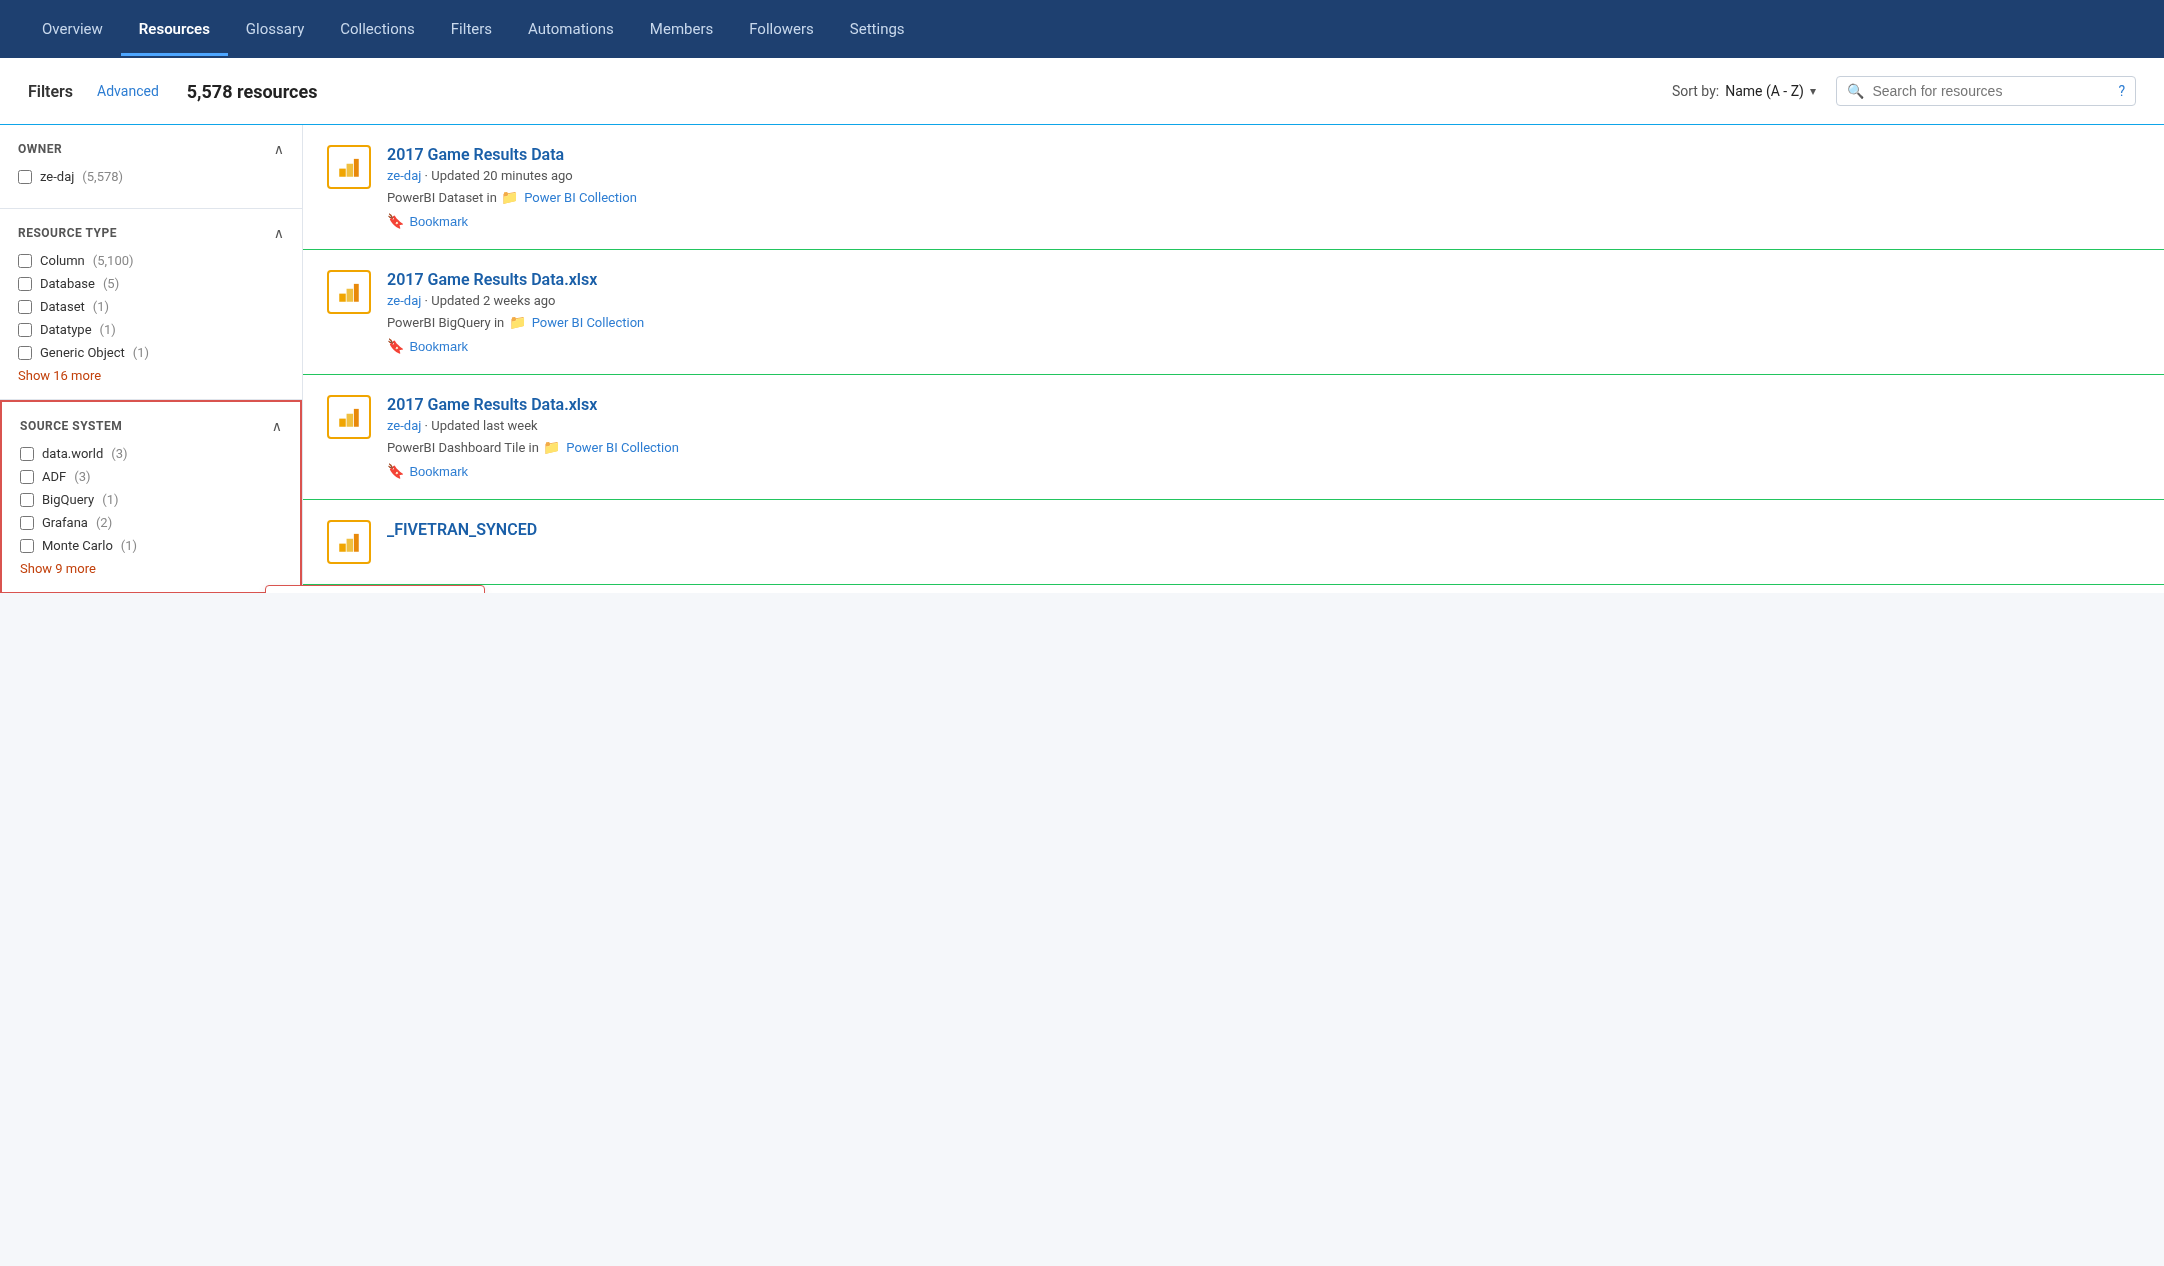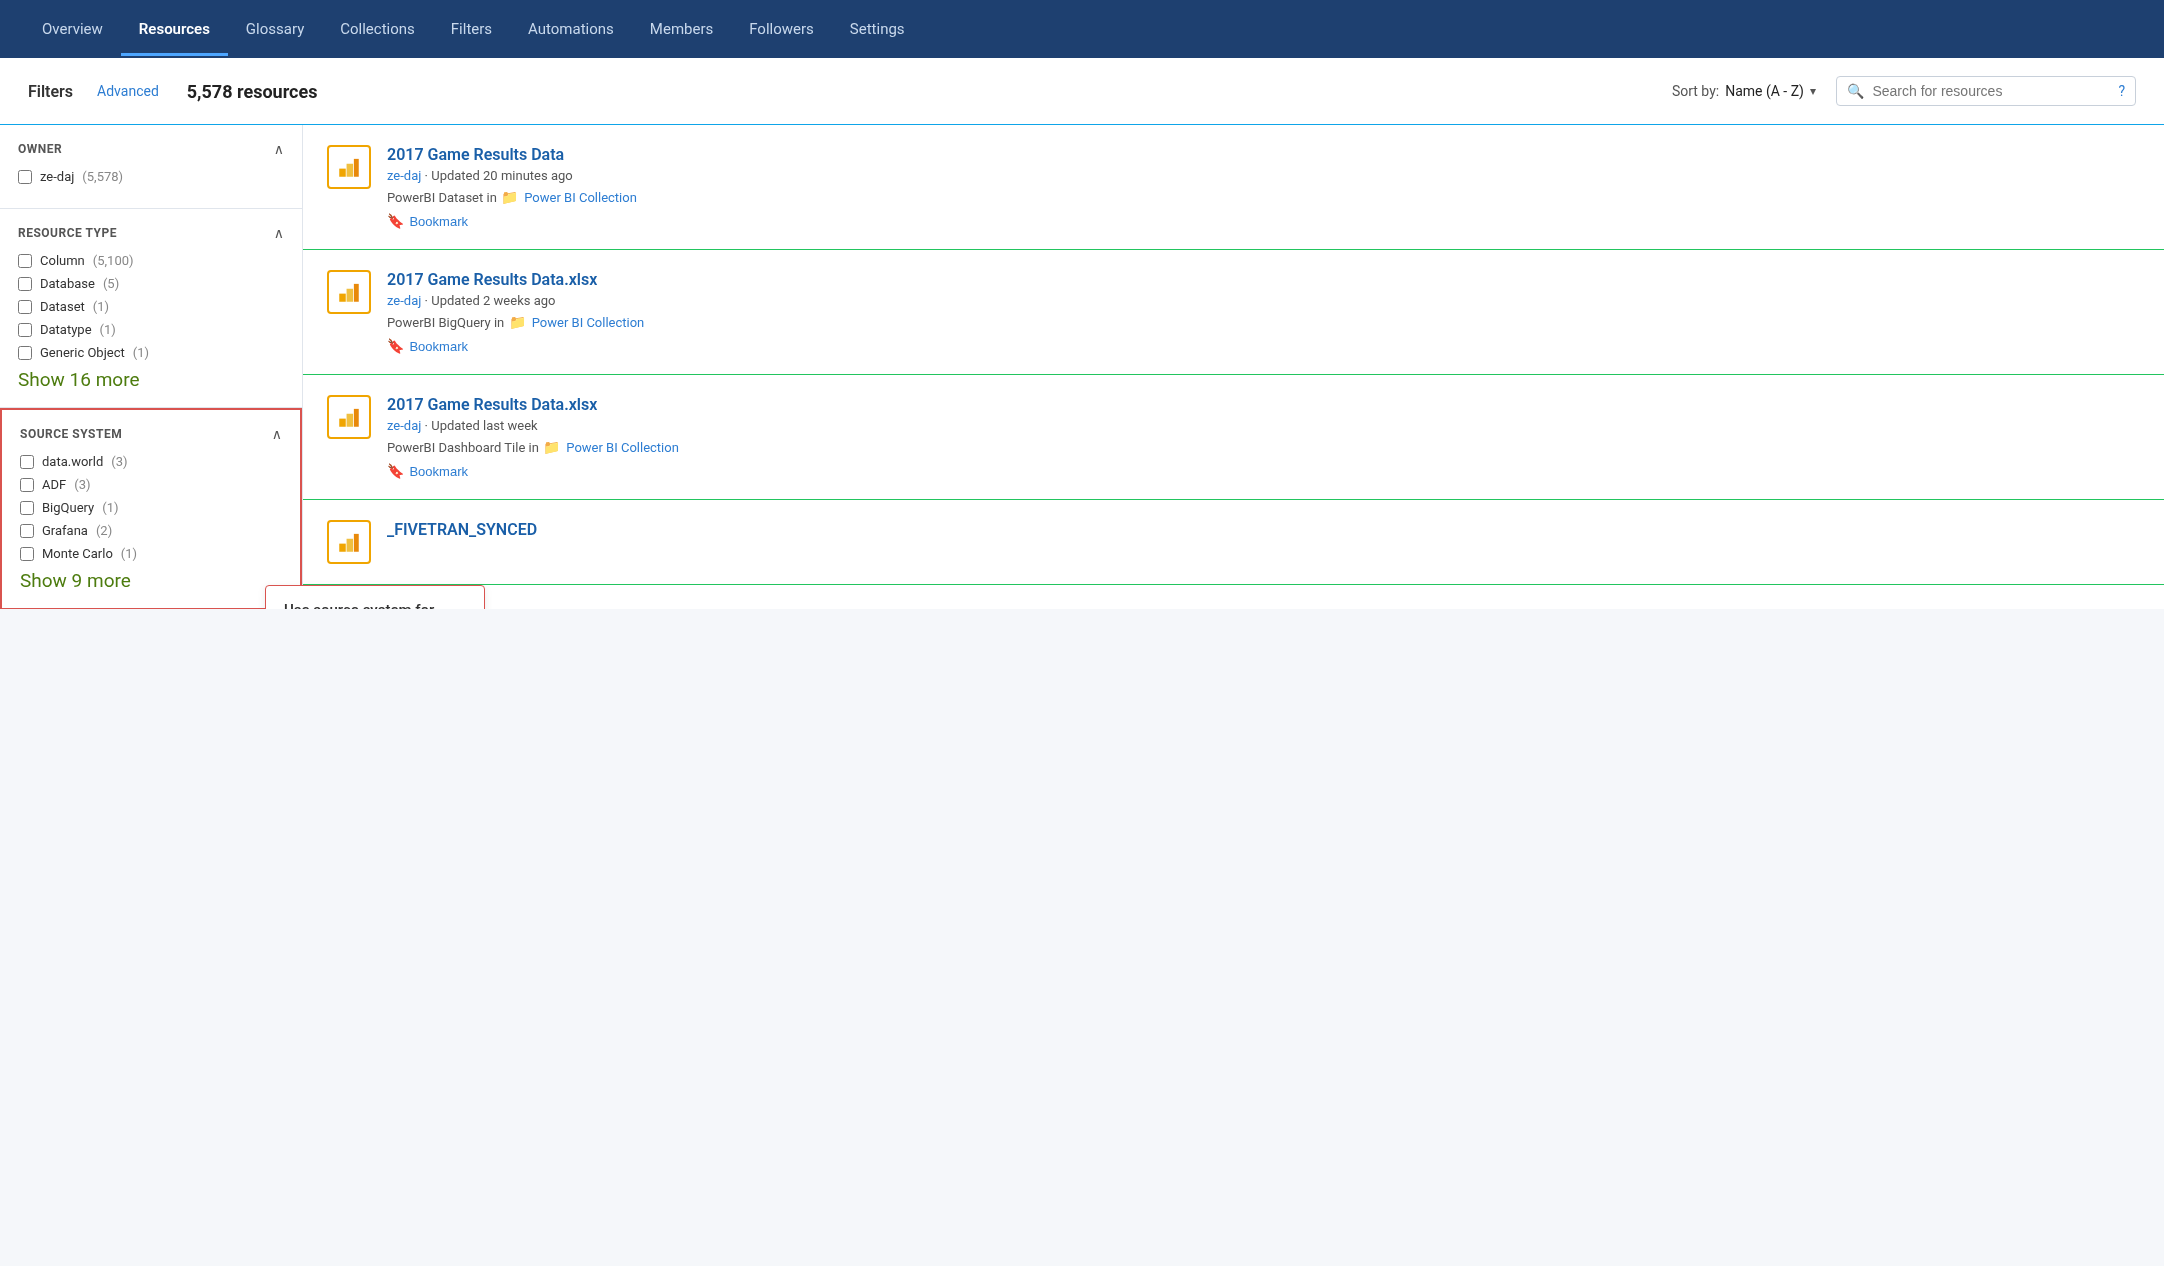--- a/index.html
+++ b/index.html
@@ -158,22 +158,22 @@
       cursor: pointer;
     }
     .filter-item input[type="checkbox"] {
       accent-color: #2d7dd2;
       width: 14px;
       height: 14px;
       cursor: pointer;
     }
     .filter-count { color: #888; }
     .show-more {
-      color: #4d7c0f;
-      font-size: 19px;
+      color: #c2410c;
+      font-size: 13px;
       cursor: pointer;
       margin-top: 6px;
     }
 
     
     .tooltip-callout {
       position: absolute;
       background: #fff;
       border: 1.5px solid #d9534f;
       border-radius: 4px;

